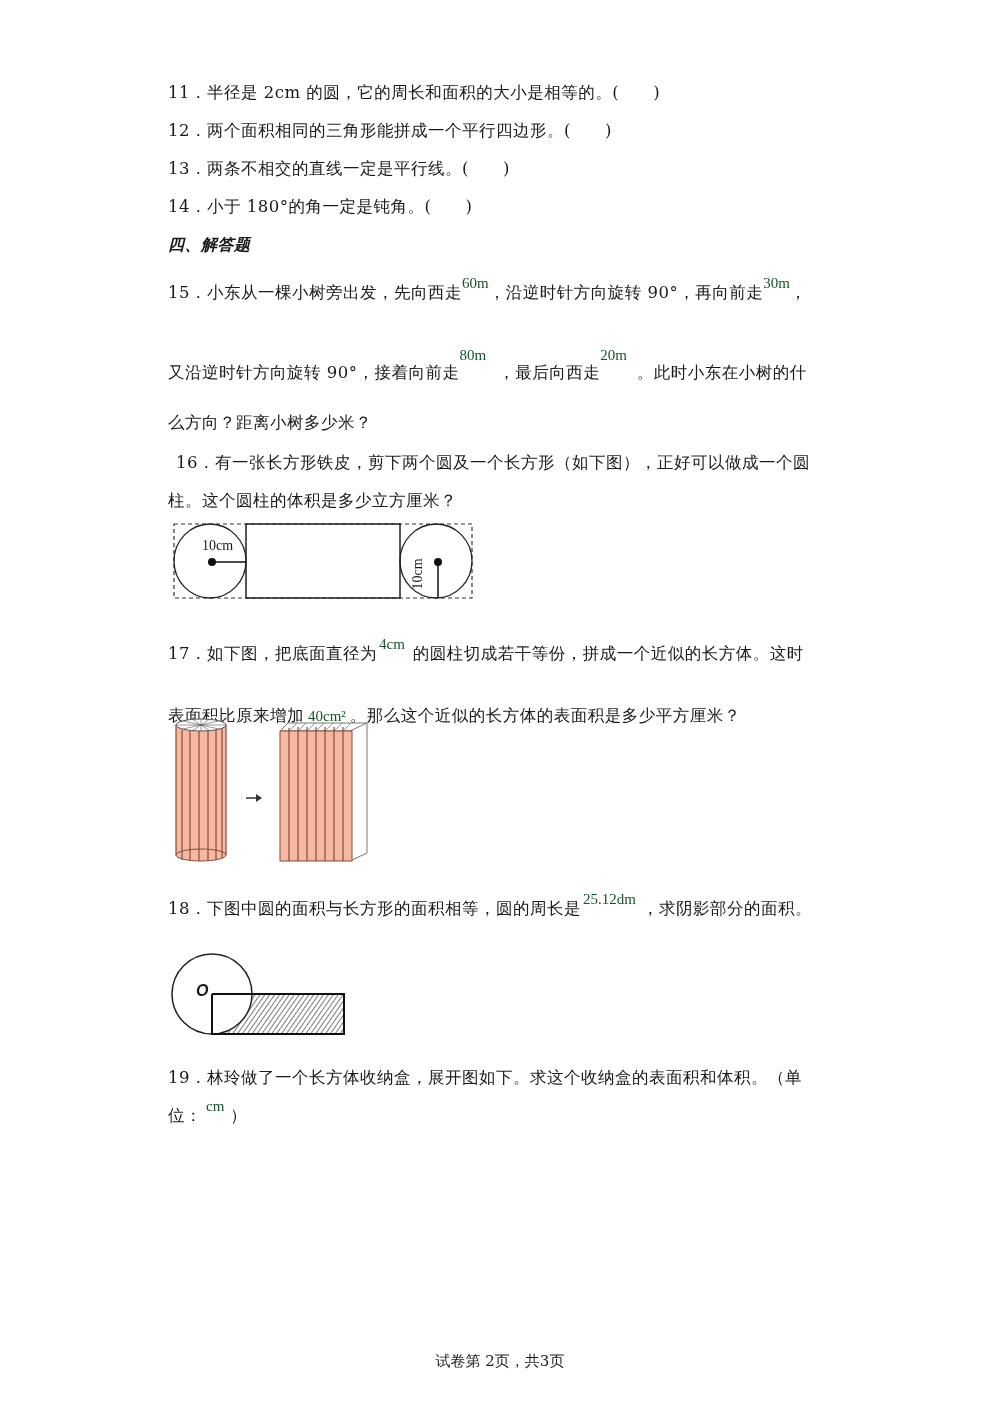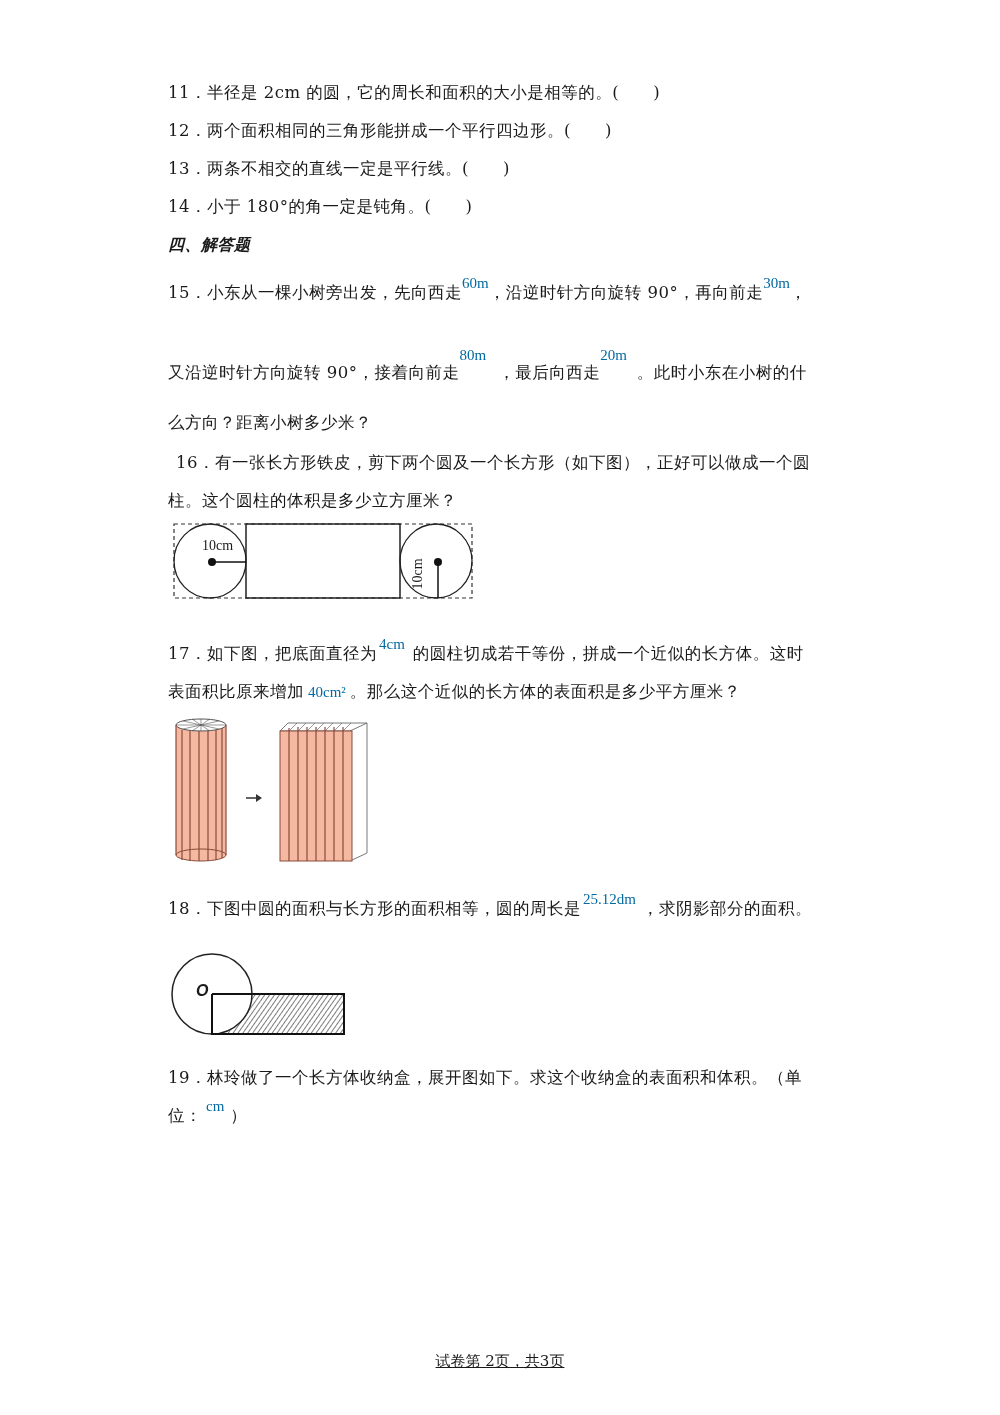--- a/index.html
+++ b/index.html
@@ -1,23 +1,23 @@
 <!DOCTYPE html>
 <html><head>
 <meta charset="utf-8">
 <style>
   html, body { margin:0; padding:0; background:#fff; }
   body { width:1000px; height:1415px; position:relative; overflow:hidden;
          font-family:"DejaVu Serif","Liberation Serif",serif; color:#1a1a1a; }
   .line { position:absolute; left:168px; font-size:16.5px; line-height:22px; white-space:nowrap; letter-spacing:0.5px; }
   .heading { font-weight:bold; font-family:"DejaVu Sans","Liberation Sans",sans-serif; font-size:16px; }
-  .img-val { color:#0369a1; font-family:"Liberation Serif",serif; font-size:15px; letter-spacing:0; }
+  .img-val { color:#14532d; font-family:"Liberation Serif",serif; font-size:15px; letter-spacing:0; }
   .sup { position:relative; top:-10px; }
   .fig { position:absolute; }
-  .footer { position:absolute; top:1352px; left:0; width:1000px; text-align:center; font-size:15px;text-decoration:underline; }
+  .footer { position:absolute; top:1352px; left:0; width:1000px; text-align:center; font-size:15px; }
 </style>
 </head>
 <body>
 
 <div class="line" style="top:82px;">
   <span>11．</span><span>半径是 2cm 的圆，它的周长和面积的大小是相等的。(　　)</span>
 </div>
 <div class="line" style="top:120px;">
   <span>12．</span><span>两个面积相同的三角形能拼成一个平行四边形。(　　)</span>
 </div>
@@ -51,21 +51,21 @@
     <circle cx="266" cy="40" r="4" fill="#111"></circle>
     <line x1="266" y1="40" x2="266" y2="76" stroke="#111" stroke-width="1.5"></line>
   </svg>
   <span style="position:absolute;left:30px;top:16px;font-size:14px;font-family:'Liberation Serif',serif;">10cm</span>
   <span style="position:absolute;left:230px;top:44px;font-size:14px;font-family:'Liberation Serif',serif;transform:rotate(-90deg);">10cm</span>
 </div>
 
 <div class="line" style="top:643px;">
   <span>17．如下图，把底面直径为</span><span class="img-val sup" style="margin:0 8px 0 2px;">4cm</span><span>的圆柱切成若干等份，拼成一个近似的长方体。这时</span>
 </div>
-<div class="line" style="top:681px;text-align:center;">
+<div class="line" style="top:705px;text-align:center;">
   <span>表面积比原来增加</span><span class="img-val" style="margin:0 4px;">40cm²</span><span>。那么这个近似的长方体的表面积是多少平方厘米？</span>
 </div>
 <div class="fig" style="left:170px;top:715px;width:200px;height:150px;">
   <svg width="200" height="150" viewBox="0 0 200 150">
 
     <rect x="6" y="10" width="50" height="130" fill="#f4b9a0"></rect>
     <ellipse cx="31" cy="140" rx="25" ry="6" fill="#f4b9a0" stroke="#8a4a3a" stroke-width="1"></ellipse>
     <ellipse cx="31" cy="10" rx="25" ry="6" fill="#fff" stroke="#555" stroke-width="1"></ellipse>
     <g stroke="#555" stroke-width="0.6">
       <line x1="31" y1="10" x2="6" y2="10"></line>

